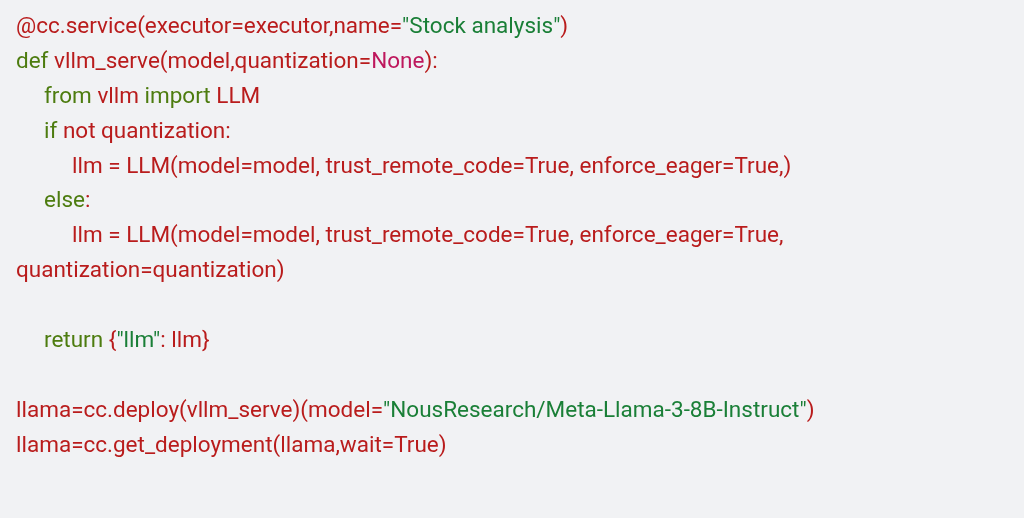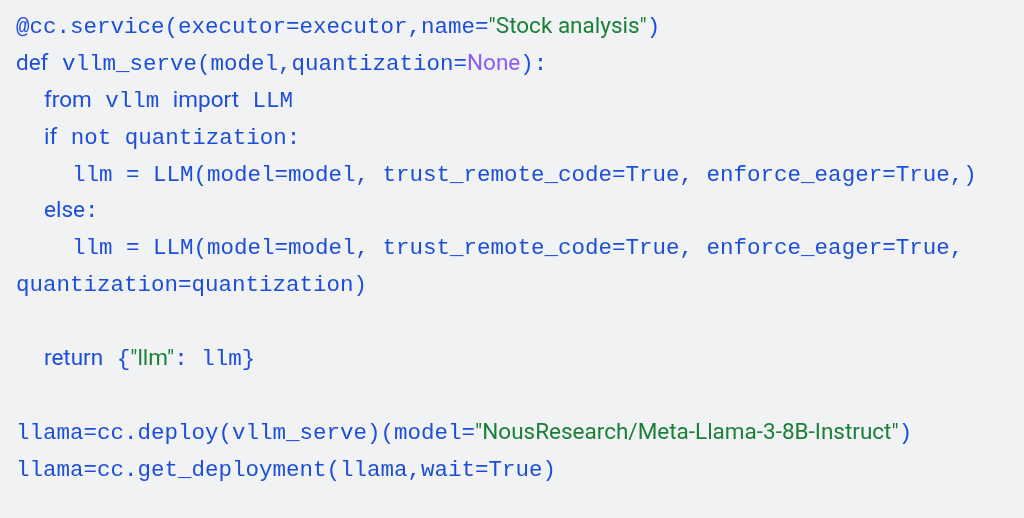--- a/index.html
+++ b/index.html
@@ -16,24 +16,24 @@
     width: 1024px;
     height: 518px;
     padding: 8px 16px;
     background: #f1f2f4;
     font-size: 22.5px;
     line-height: 1.55;
     color: #2f3b4a;
     white-space: pre;
     overflow: hidden;
   }
-  .tok { color: #1d4ed8; font-family: Liberation Mono, monospace; }
-  .kw  { color: #1d4ed8; }
+  .tok { color: #b91c1c; }
+  .kw  { color: #4d7c0f; }
   .str { color: #1a7f37; }
-  .nn  { color: #8b5cf6; }
+  .nn  { color: #be185d; }
   .line { display: block; }
   .ind1 { padding-left: 28px; display: inline-block; }
   .noind { display: inline-block; text-align: center; }
 </style>
 </head>
 <body>
 
 <div class="code-block"><span class="line"><span class="tok">@cc.service(executor=executor,name=</span><span class="str">"Stock analysis"</span><span class="tok">)</span></span><span class="line"><span class="kw">def</span><span class="tok"> vllm_serve(model,quantization=</span><span class="nn">None</span><span class="tok">):</span></span><span class="line"><span class="ind1"><span class="kw">from</span><span class="tok"> vllm </span><span class="kw">import</span><span class="tok"> LLM</span></span></span><span class="line"><span class="ind1"><span class="kw">if</span><span class="tok"> not quantization:</span></span></span><span class="line"><span class="ind1"><span class="ind1"><span class="tok">llm = LLM(model=model, trust_remote_code=True, enforce_eager=True,)</span></span></span></span><span class="line"><span class="ind1"><span class="kw">else</span><span class="tok">:</span></span></span><span class="line"><span class="ind1"><span class="ind1"><span class="tok">llm = LLM(model=model, trust_remote_code=True, enforce_eager=True,</span></span></span></span><span class="line"><span class="noind"><span class="tok">quantization=quantization)</span></span></span><span class="line"><span class="tok"> </span></span><span class="line"><span class="ind1"><span class="kw">return</span><span class="tok"> {</span><span class="str">"llm"</span><span class="tok">: llm}</span></span></span><span class="line"><span class="tok"> </span></span><span class="line"><span class="tok">llama=cc.deploy(vllm_serve)(model=</span><span class="str">"NousResearch/Meta-Llama-3-8B-Instruct"</span><span class="tok">)</span></span><span class="line"><span class="tok">llama=cc.get_deployment(llama,wait=True)</span></span></div>
 
 </body></html>

